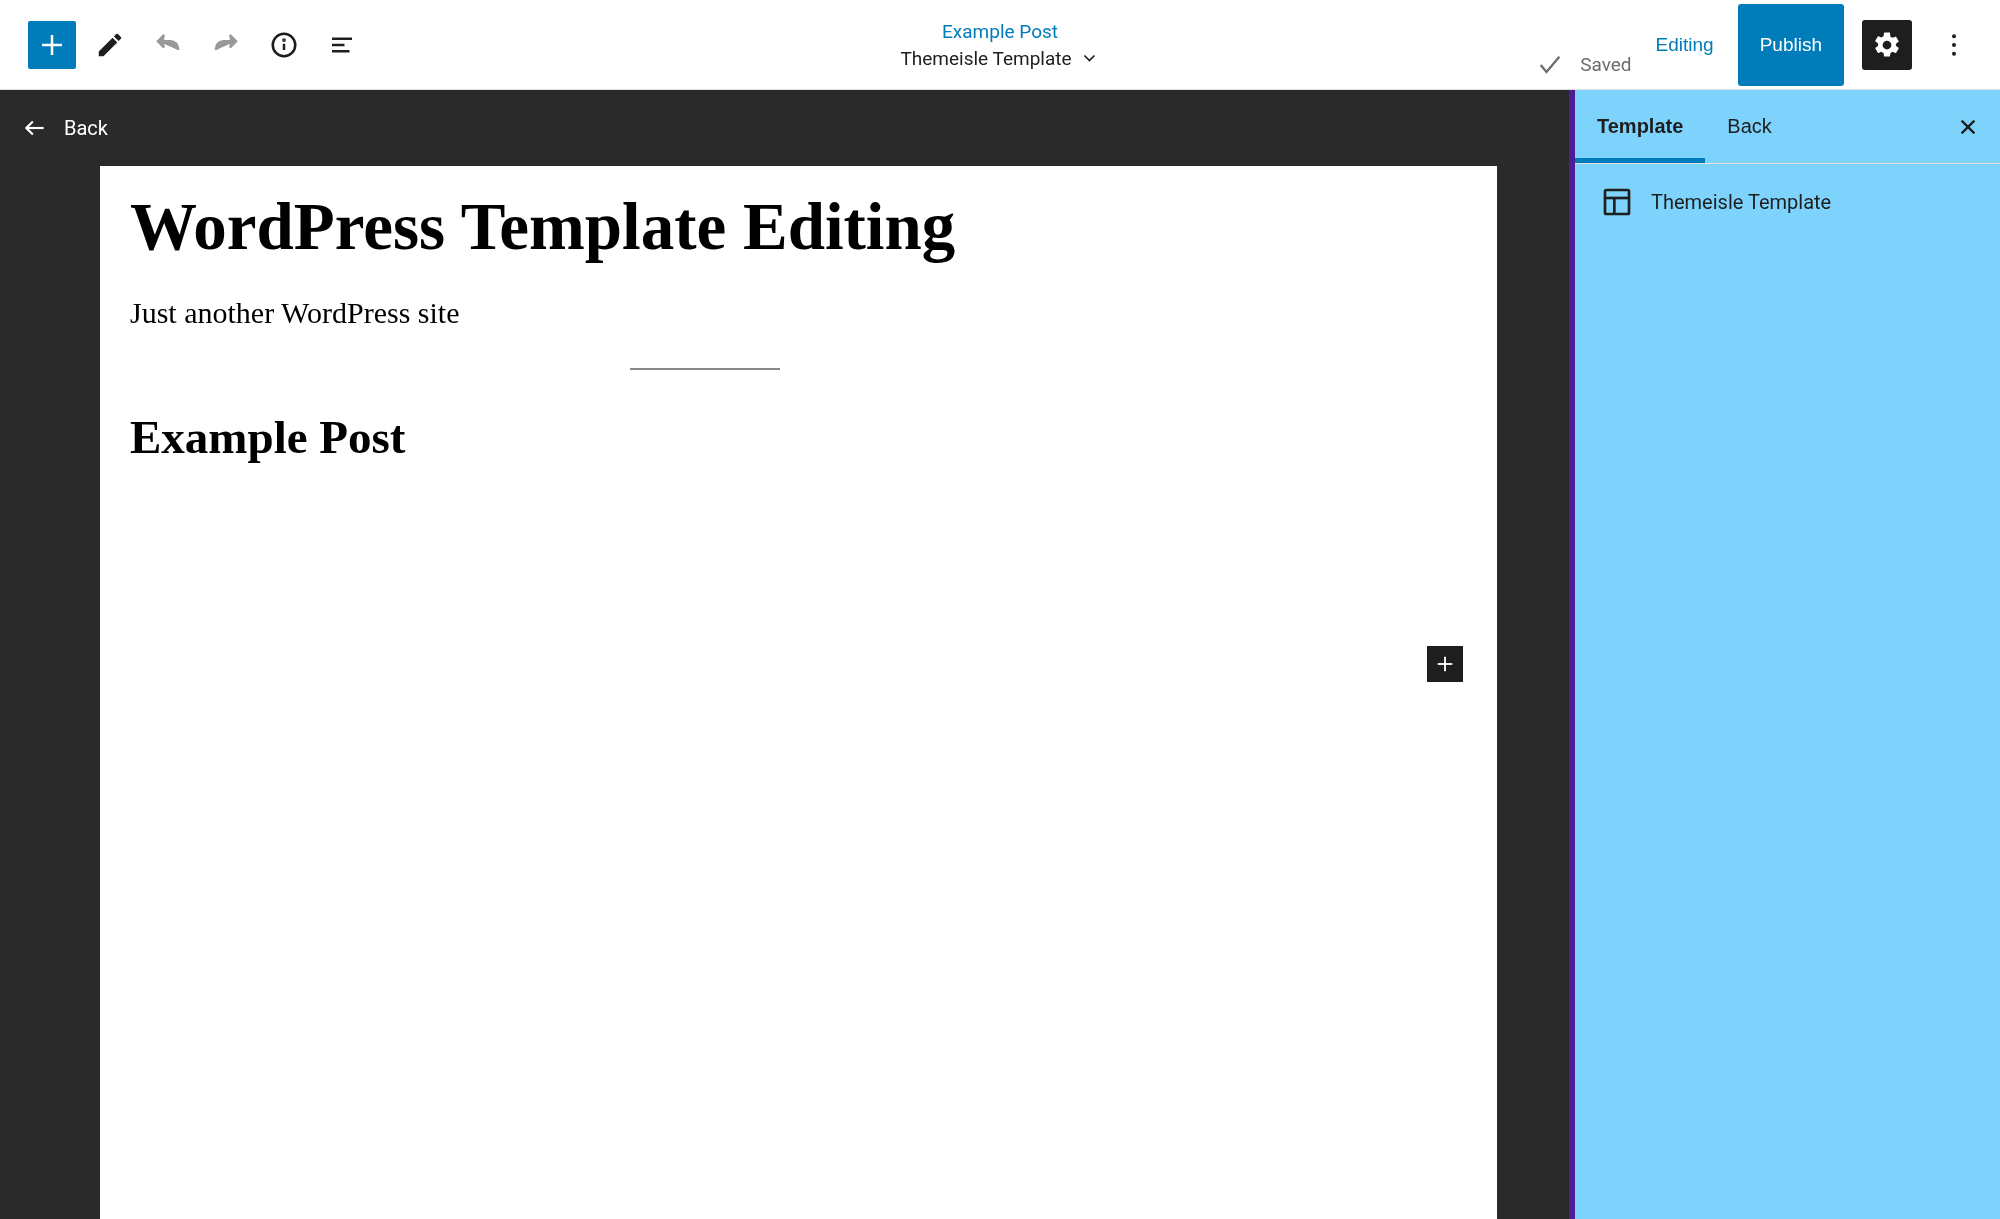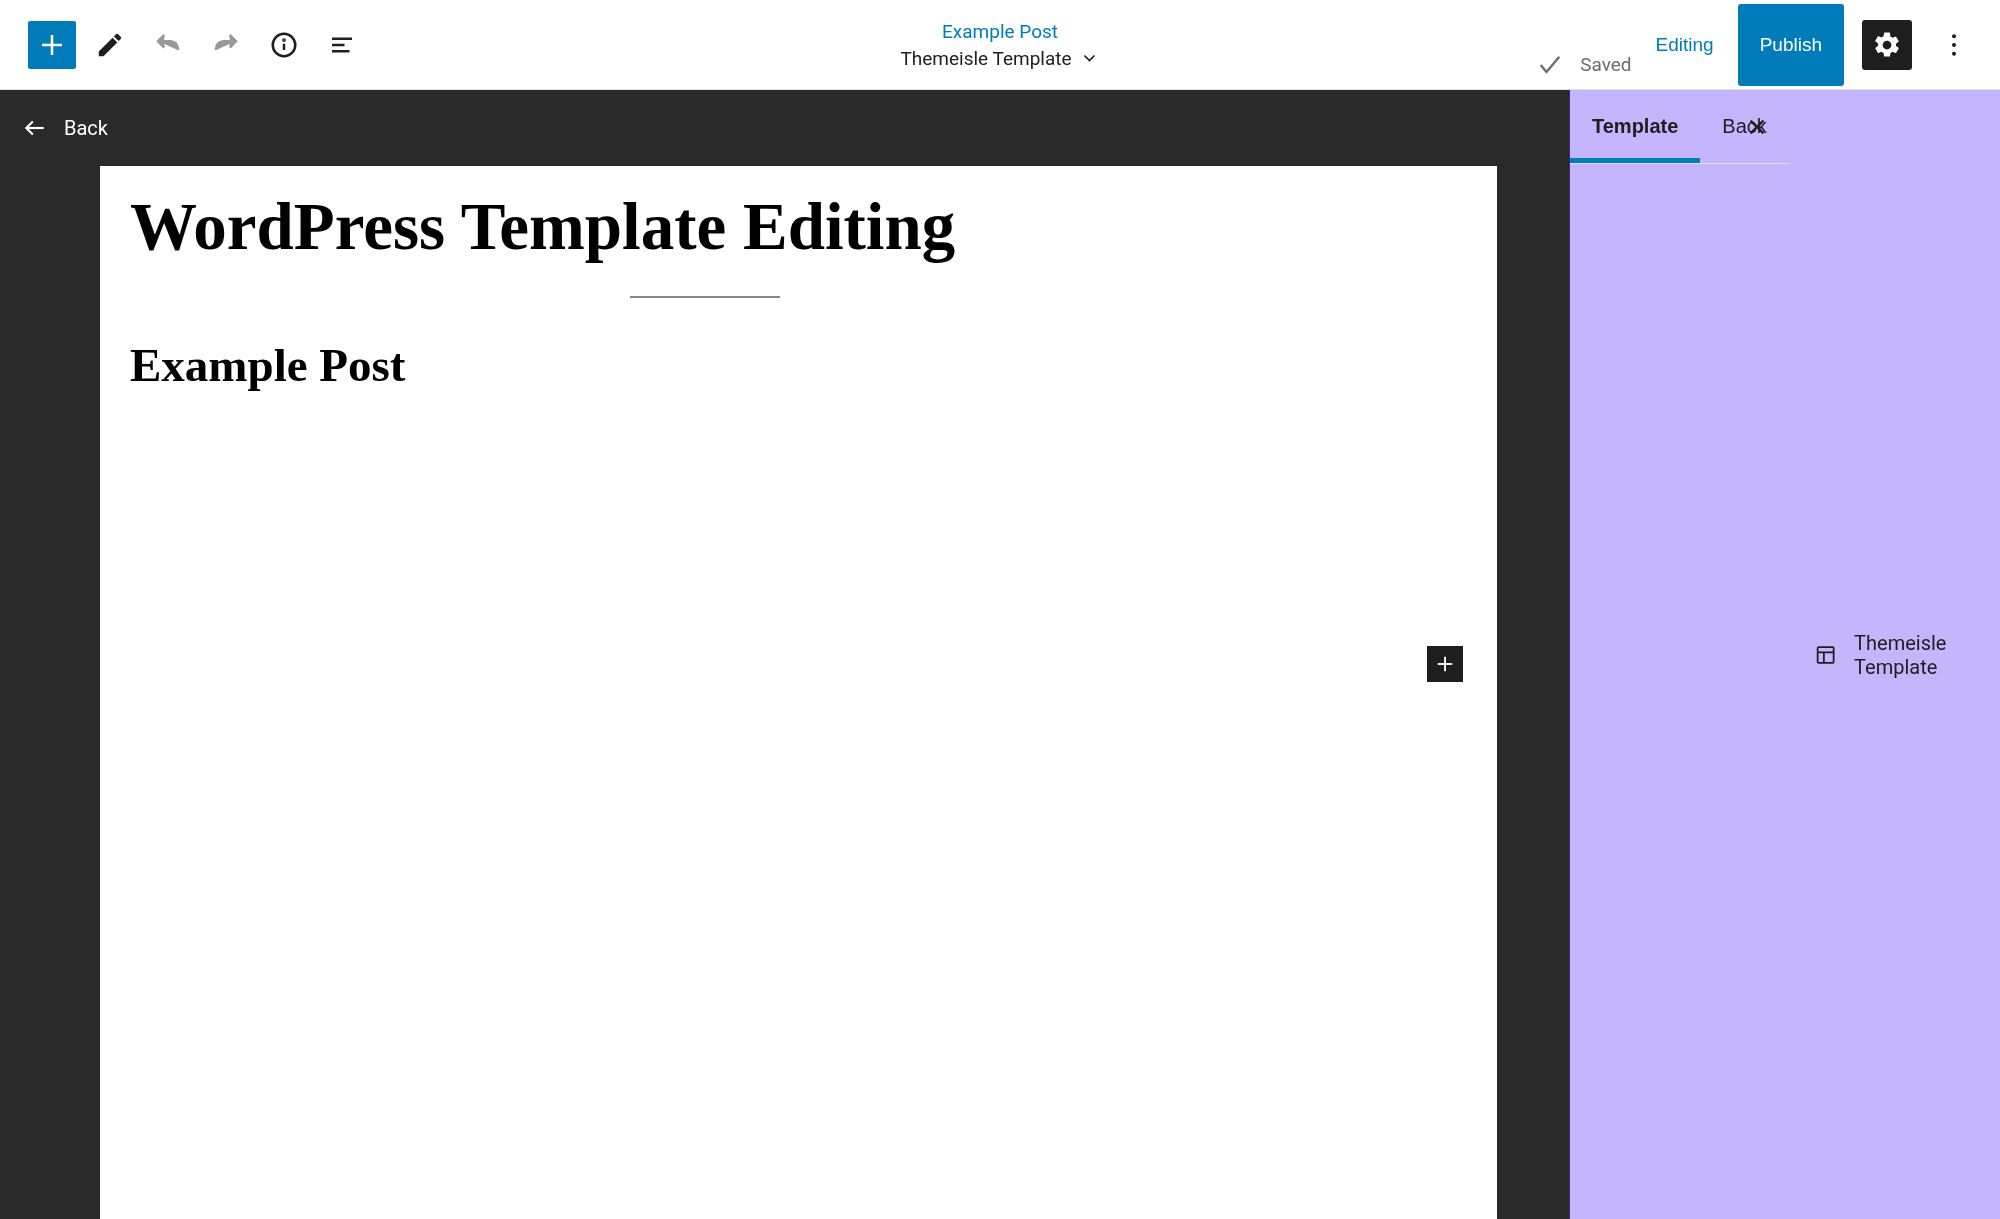--- a/index.html
+++ b/index.html
@@ -141,24 +141,24 @@
   color:#fff;
   cursor:pointer;
   border:none;
 }
 .floating-add svg { width:22px; height:22px; stroke:#fff; }
 
 
 .sidebar {
   width: 431px;
   min-width:431px;
-  background: #c4b5fd;
-  border-left: 1px solid #4c1d95;
-  display:flex;
-  flex-direction:row;
+  background: #7dd3fc;
+  border-left: 6px solid #4c1d95;
+  display:flex;
+  flex-direction:column;
 }
 .sidebar-tabs {
   display: flex;
   align-items: center;
   height: 74px;
   border-bottom: 1px solid #e0e0e0;
   position:relative;
 }
 .tab {
   padding: 0 22px;
@@ -278,20 +278,21 @@
       <svg viewBox="0 0 24 24" fill="none" stroke-width="2">
           <line x1="20" y1="12" x2="4" y2="12"></line>
           <polyline points="10 18 4 12 10 6"></polyline>
         </svg>
       <span>Back</span>
     </div>
 
     <div class="canvas-wrapper">
       <div class="canvas">
         <h1 class="site-title">WordPress Template Editing</h1>
+        <p class="site-tagline">Just another WordPress site</p>
         <div class="separator"></div>
         <h2 class="post-heading">Example Post</h2>
 
         <button class="floating-add">
           <svg viewBox="0 0 24 24" fill="none" stroke-width="2">
               <line x1="12" y1="4" x2="12" y2="20"></line>
               <line x1="4" y1="12" x2="20" y2="12"></line>
             </svg>
         </button>
       </div>

